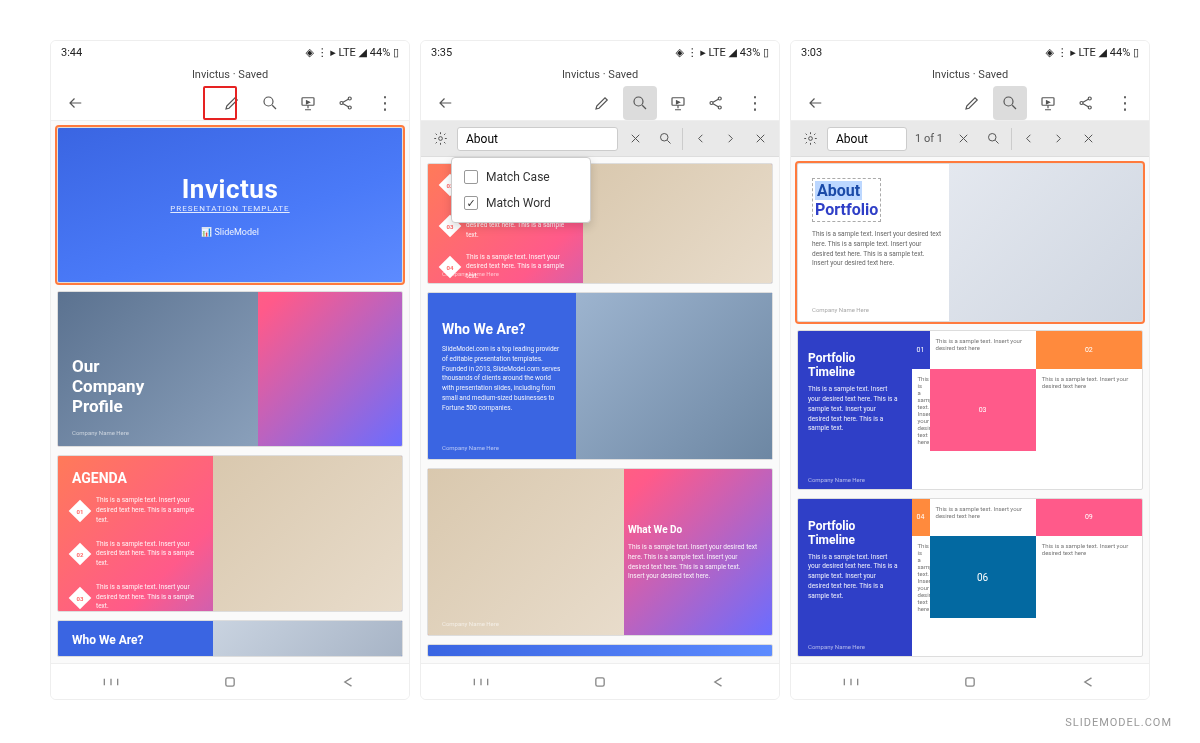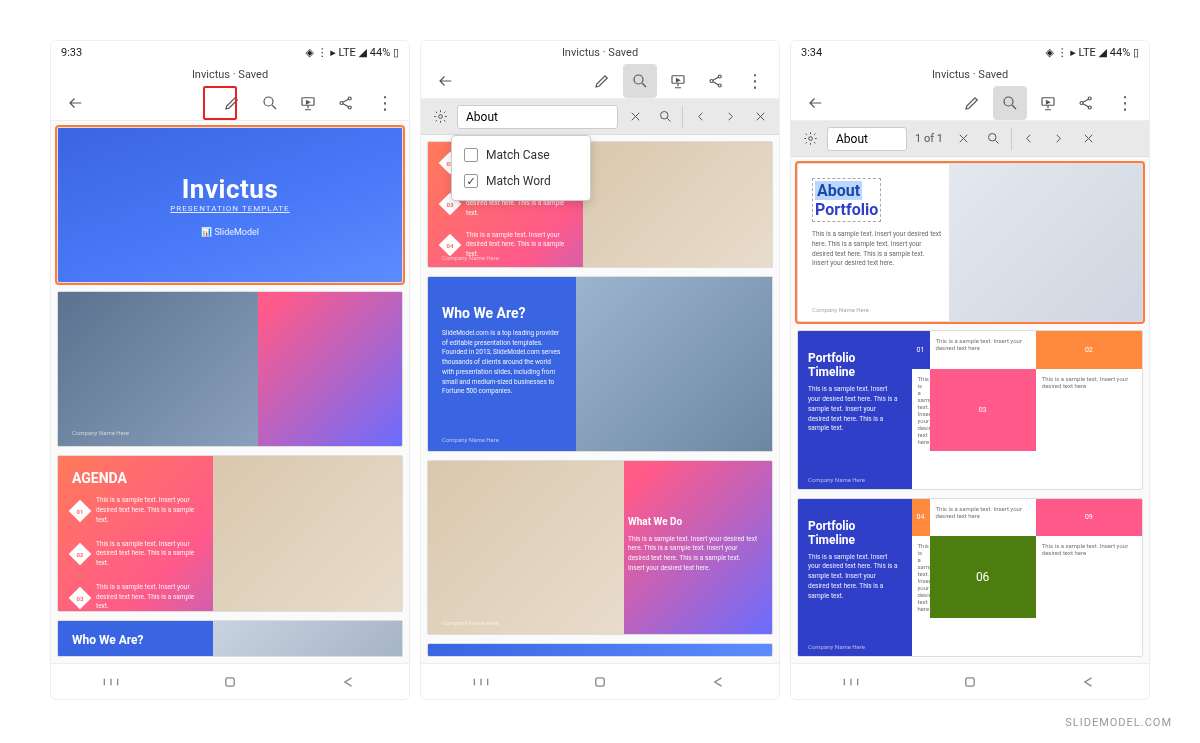--- a/index.html
+++ b/index.html
@@ -211,21 +211,21 @@
     font-size:11px; letter-spacing:1px; color:#999;
   }
 </style>
 </head>
 <body>
 
 <div class="stage">
 
   <div class="phone">
     <div class="status-bar">
-      <span>9:33</span>
+      <span>3:44</span>
       <span class="status-right glyph">◈ ⋮ ▸ LTE ◢ 44% ▯</span>
     </div>
     <div class="doc-title-row">
       <span>Invictus · Saved</span>
     </div>
     <div class="toolbar">
       <div class="tbtn">
         <svg viewBox="0 0 24 24">
             <path d="M19 12H5M10 6l-6 6 6 6"></path>
           </svg>
@@ -267,20 +267,25 @@
       <div class="slides-col">
 
         <div class="slide sel" style="height:168px; background:linear-gradient(160deg,#3a65e2 0%,#4a7af8 60%,#5d8bff 100%); display:flex; flex-direction:column; align-items:center; justify-content:center;">
           <div class="sl-title-big">Invictus</div>
           <div class="sl-sub">PRESENTATION TEMPLATE</div>
           <div class="sl-logo">📊 <span>SlideModel</span></div>
         </div>
 
         <div class="slide bg-gradient" style="height:168px;">
           <div class="img-ph biz" style="left:0;top:0;width:58%;height:100%"></div>
+          <div style="position:absolute;left:14px;bottom:30px;">
+            <div class="sl-h" style="font-size:17px;">Our</div>
+            <div class="sl-h" style="font-size:17px;">Company</div>
+            <div class="sl-h" style="font-size:17px;">Profile</div>
+          </div>
           <div class="tiny" style="position:absolute;left:14px;bottom:10px;">Company Name Here</div>
         </div>
 
         <div class="slide bg-gradient" style="height:168px;">
           <div class="img-ph desk" style="right:0;top:0;width:55%;height:100%"></div>
           <div style="position:absolute;left:14px;top:14px;">
             <div class="sl-h" style="font-size:14px;">AGENDA</div>
           </div>
           <div style="position:absolute;left:14px;top:40px;display:flex;flex-direction:column;gap:14px;">
             <div style="display:flex;gap:8px;align-items:center;">
@@ -325,20 +330,24 @@
         </div>
       <div class="navbtn">
           <svg viewBox="0 0 24 12">
             <path d="M15 1l-8 5 8 5"></path>
           </svg>
         </div>
     </div>
   </div>
 
   <div class="phone">
+    <div class="status-bar">
+      <span>3:35</span>
+      <span class="status-right glyph">◈ ⋮ ▸ LTE ◢ 43% ▯</span>
+    </div>
     <div class="doc-title-row">
       <span>Invictus · Saved</span>
     </div>
     <div class="toolbar">
       <div class="tbtn">
           <svg viewBox="0 0 24 24">
             <path d="M19 12H5M10 6l-6 6 6 6"></path>
           </svg>
         </div>
       <div class="spacer"></div>
@@ -485,21 +494,21 @@
       <div class="navbtn">
           <svg viewBox="0 0 24 12">
             <path d="M15 1l-8 5 8 5"></path>
           </svg>
         </div>
     </div>
   </div>
 
   <div class="phone">
     <div class="status-bar">
-      <span>3:34</span>
+      <span>3:03</span>
       <span class="status-right glyph">◈ ⋮ ▸ LTE ◢ 44% ▯</span>
     </div>
     <div class="doc-title-row">
       <span>Invictus · Saved</span>
     </div>
     <div class="toolbar">
       <div class="tbtn">
           <svg viewBox="0 0 24 24">
             <path d="M19 12H5M10 6l-6 6 6 6"></path>
           </svg>
@@ -619,21 +628,21 @@
 Timeline</div>
             <div class="sl-p" style="margin-top:6px">This is a sample text. Insert your desired text here. This is a sample text. Insert your desired text here. This is a sample text.</div>
           </div>
           <div style="position:absolute;left:33%;top:0;right:0;bottom:0;display:grid;grid-template-columns:18px 1fr 1fr;grid-template-rows:1fr 1fr 1fr;">
             <div style="background:#ff8a3d;display:flex;align-items:center;justify-content:center;color:#fff;font-size:7px">04</div>
             <div class="img-ph office"></div>
               <div style="font-size:6px;color:#777;padding:6px">This is a sample text. Insert your desired text here</div>
             <div style="background:#ff5a8a;display:flex;align-items:center;justify-content:center;color:#fff;font-size:7px">09</div>
             <div style="font-size:6px;color:#777;padding:6px">This is a sample text. Insert your desired text here</div>
               <div class="img-ph office"></div>
-            <div style="background:#4d7c0f;display:flex;align-items:center;justify-content:center;color:#fff;font-size:12px">06</div>
+            <div style="background:#0369a1;display:flex;align-items:center;justify-content:center;color:#fff;font-size:10px">06</div>
             <div class="img-ph office"></div>
               <div style="font-size:6px;color:#777;padding:6px">This is a sample text. Insert your desired text here</div>
           </div>
           <div class="tiny" style="position:absolute;left:10px;bottom:6px;">Company Name Here</div>
         </div>
       </div>
     </div>
 
     <div class="navbar">
       <div class="navbtn">

